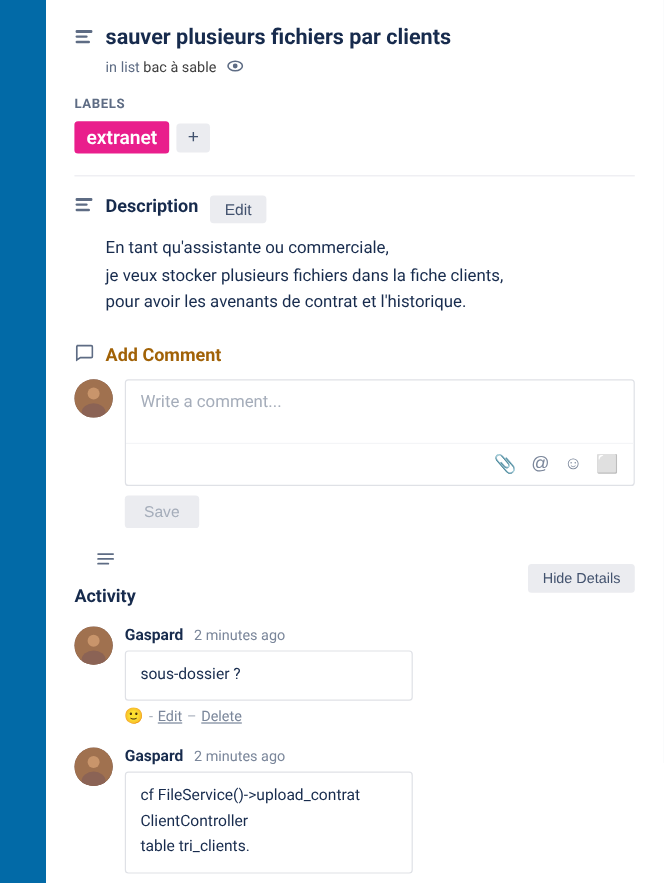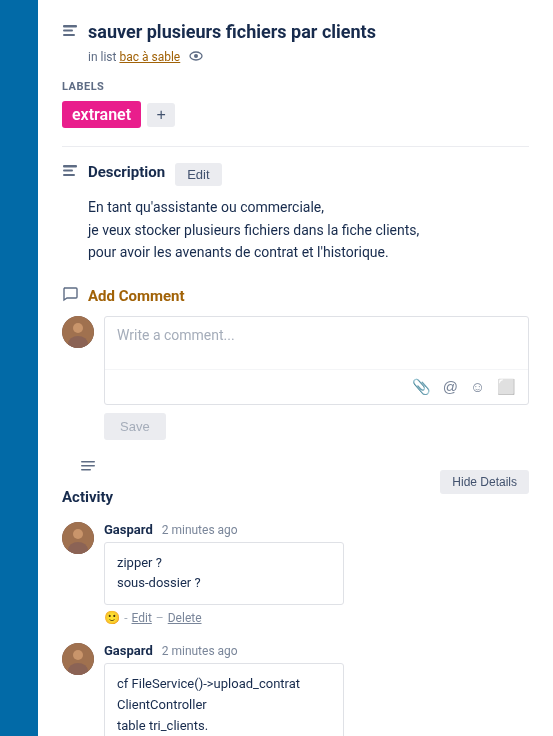--- a/index.html
+++ b/index.html
@@ -35,22 +35,21 @@
       color: #172b4d;
       line-height: 1.3;
     }
     .card-subtitle {
       font-size: 12px;
       color: #5e6c84;
       margin-left: 26px;
       margin-bottom: 16px;
     }
     .card-subtitle a {
-      color: #a16207;
-      text-decoration: underline;
+      color: #404040;
     }
     .eye-icon {
       display: inline-block;
       margin-left: 6px;
       color: #5e6c84;
       font-size: 13px;
       cursor: pointer;
     }
     .labels-section {
       margin-left: 0;
@@ -407,21 +406,20 @@
           <circle cx="16" cy="12" r="5" fill="#c9956b"></circle>
           <ellipse cx="16" cy="28" rx="10" ry="8" fill="#8B6355"></ellipse>
         </svg>
       </div>
       <div class="activity-content">
         <div class="activity-meta">
           <span class="author">Gaspard</span>
           <span class="time">2 minutes ago</span>
         </div>
         <div class="activity-comment-box">
-          <div>zipper ?</div>
           <div>sous-dossier ?</div>
         </div>
         <div class="activity-actions">
           <span class="reaction-icon">🙂</span>
           <span class="separator"> - </span>
           <a>Edit</a>
           <span class="separator"> – </span>
           <a>Delete</a>
         </div>
       </div>

